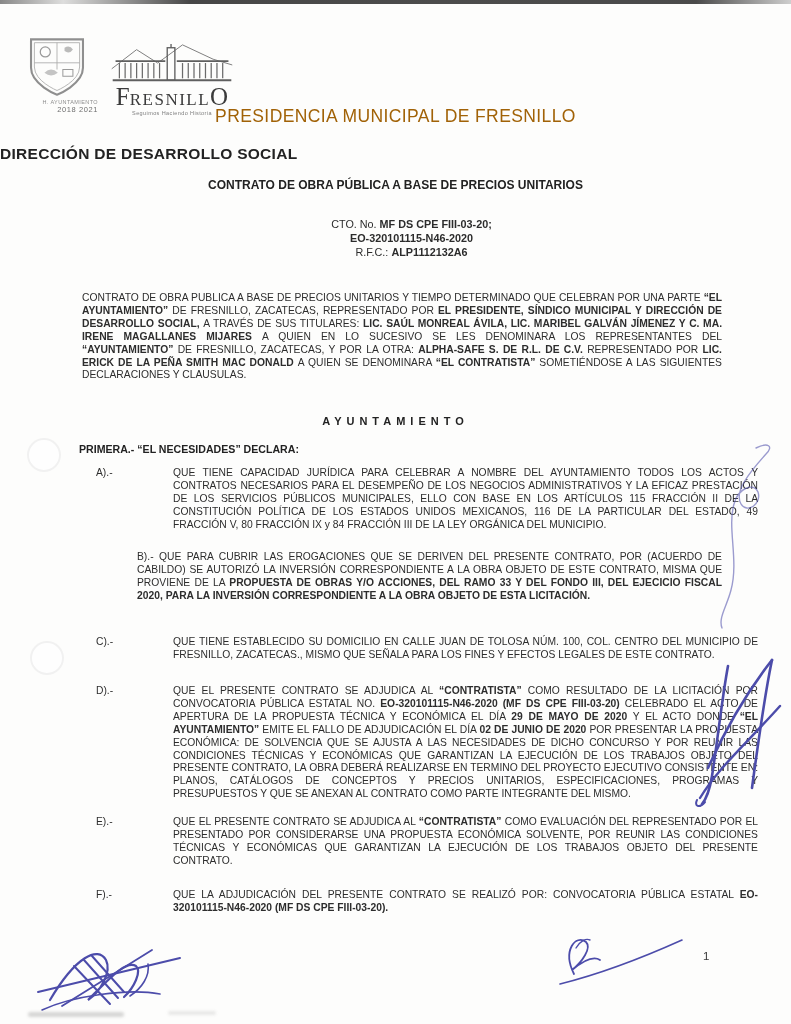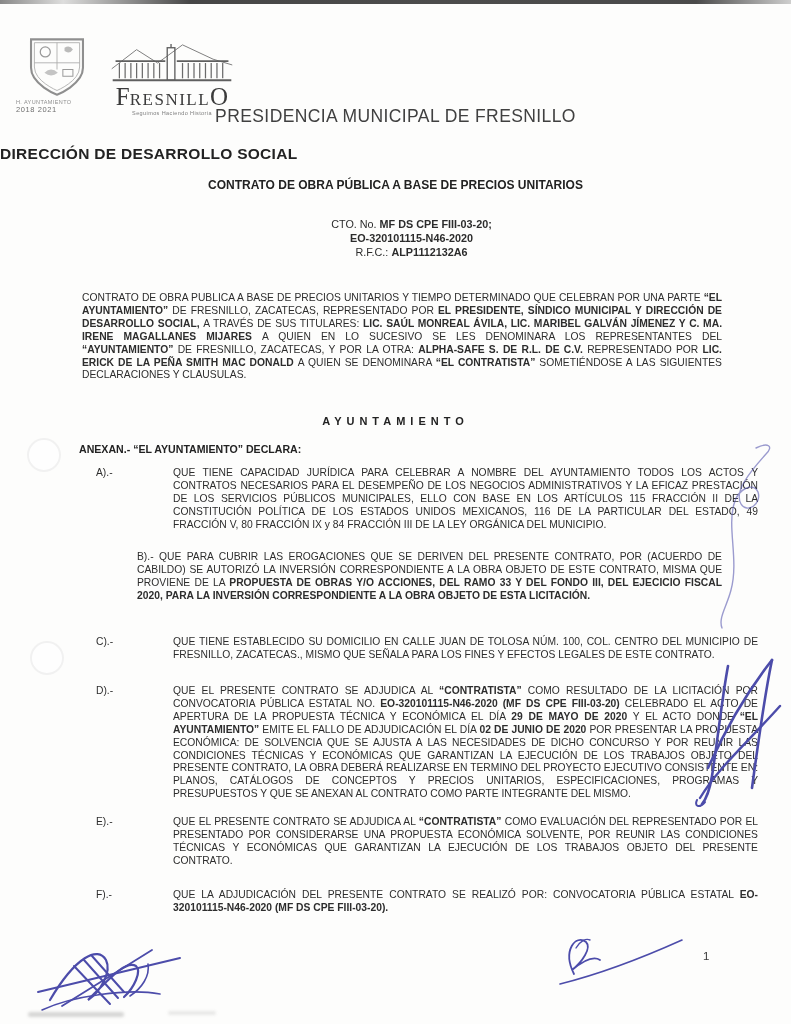--- a/index.html
+++ b/index.html
@@ -5,31 +5,31 @@
   html,body{margin:0;padding:0;background:#e8e8e8;}
   .page{
     position:relative;width:791px;height:1024px;margin:0 auto;
     background:#fdfdfc;color:#2e2e2e;overflow:hidden;
     font-family:"Liberation Sans",sans-serif;
   }
   .scanline{position:absolute;top:0;left:0;width:100%;height:4px;
     background:linear-gradient(90deg,rgba(40,40,40,.55) 0%,rgba(40,40,40,.15) 8%,rgba(25,25,25,.8) 24%,rgba(45,45,45,.85) 55%,rgba(30,30,30,.8) 88%,rgba(120,120,120,.35) 100%);}
   .b{font-weight:bold;}
   
-  .shield{position:absolute;left:16px;top:36px;width:82px;text-align:left;}
+  .shield{position:absolute;left:16px;top:36px;width:82px;text-align:right;}
   .shield-caption1{font-size:5.5px;color:#8d8d8d;letter-spacing:.4px;margin-top:1px;}
   .shield-caption2{font-size:7.5px;color:#6f6f6f;letter-spacing:.6px;}
   .flogo{position:absolute;left:102px;top:42px;width:140px;text-align:center;}
   .flogo-word{font-family:"Liberation Serif",serif;color:#3b3b3b;line-height:1;margin-top:-2px;}
   .flogo-word .cap{font-size:25px;}
   .flogo-word .mid{font-size:17px;letter-spacing:1.5px;}
   .flogo-tag{font-size:5.5px;color:#7d7d7d;letter-spacing:.4px;margin-top:1px;}
   
   .t1{position:absolute;top:106px;left:0;width:100%;text-align:center;
-      font-size:17.5px;color:#404040;letter-spacing:.4px;}
+      font-size:17.5px;color:#a16207;letter-spacing:.4px;}
   .t2{position:absolute;top:145px;left:0;width:100%;text-align:left;
       font-size:15.5px;font-weight:bold;color:#222;letter-spacing:.3px;}
   .t3{position:absolute;top:178px;left:0;width:100%;text-align:center;
       font-size:12px;font-weight:bold;color:#222;}
   .cto{position:absolute;top:217px;left:16px;width:100%;text-align:center;
       font-size:10.8px;line-height:14px;color:#2c2c2c;}
   
   .body-block{font-size:10.3px;line-height:12.9px;text-align:justify;color:#2d2d2d;}
   .intro{position:absolute;left:82px;top:292px;width:640px;}
   .decl-heading{position:absolute;top:415px;left:0;width:100%;text-align:center;
@@ -119,21 +119,21 @@
 
   <div class="cto">
     <div><span>CTO. No. </span><span class="b">MF DS CPE FIII-03-20;</span></div>
     <div class="b">EO-320101115-N46-2020</div>
     <div><span>R.F.C.: </span><span class="b">ALP1112132A6</span></div>
   </div>
 
   <div class="intro body-block"><span>CONTRATO DE OBRA PUBLICA A BASE DE PRECIOS UNITARIOS Y TIEMPO DETERMINADO QUE CELEBRAN POR UNA PARTE </span><span class="b">“EL AYUNTAMIENTO” </span><span>DE FRESNILLO, ZACATECAS, REPRESENTADO POR </span><span class="b">EL PRESIDENTE, SÍNDICO MUNICIPAL Y DIRECCIÓN DE DESARROLLO SOCIAL, </span><span>A TRAVÉS DE SUS TITULARES: </span><span class="b">LIC. SAÚL MONREAL ÁVILA,  LIC. MARIBEL GALVÁN JÍMENEZ Y C. MA. IRENE MAGALLANES MIJARES </span><span>A QUIEN EN LO SUCESIVO SE LES DENOMINARA LOS REPRESENTANTES DEL </span><span class="b">“AYUNTAMIENTO” </span><span>DE FRESNILLO, ZACATECAS, Y POR LA OTRA: </span><span class="b">ALPHA-SAFE S. DE R.L. DE C.V. </span><span>REPRESENTADO POR </span><span class="b">LIC. ERICK DE LA PEÑA SMITH MAC DONALD </span><span>A QUIEN SE DENOMINARA </span><span class="b">“EL CONTRATISTA” </span><span>SOMETIÉNDOSE A LAS  SIGUIENTES DECLARACIONES Y CLAUSULAS.</span></div>
 
   <div class="decl-heading">AYUNTAMIENTO</div>
-  <div class="primera">ANEXAN.- “EL AYUNTAMIENTO” DECLARA:</div>
+  <div class="primera">PRIMERA.- “EL NECESIDADES” DECLARA:</div>
 
   <div class="item pos-a">
     <div class="marker">A).-</div>
     <div class="txt body-block"><span>QUE TIENE CAPACIDAD JURÍDICA PARA CELEBRAR A NOMBRE DEL AYUNTAMIENTO TODOS LOS ACTOS Y CONTRATOS NECESARIOS PARA EL DESEMPEÑO DE LOS NEGOCIOS ADMINISTRATIVOS Y LA EFICAZ PRESTACIÓN DE LOS SERVICIOS PÚBLICOS MUNICIPALES, ELLO CON BASE EN LOS ARTÍCULOS 115 FRACCIÓN II DE LA CONSTITUCIÓN POLÍTICA DE LOS ESTADOS UNIDOS MEXICANOS, 116 DE LA PARTICULAR DEL ESTADO, 49 FRACCIÓN V, 80 FRACCIÓN IX y 84 FRACCIÓN III DE LA LEY ORGÁNICA DEL MUNICIPIO.</span></div>
   </div>
 
   <div class="sub pos-b body-block"><span>B).- QUE PARA CUBRIR LAS EROGACIONES QUE SE DERIVEN DEL PRESENTE CONTRATO, POR (ACUERDO DE CABILDO) SE AUTORIZÓ LA INVERSIÓN CORRESPONDIENTE A LA OBRA OBJETO DE ESTE CONTRATO, MISMA QUE PROVIENE DE LA </span><span class="b">PROPUESTA DE OBRAS Y/O ACCIONES, DEL RAMO 33 Y DEL FONDO III, DEL EJECICIO FISCAL 2020, PARA LA INVERSIÓN CORRESPONDIENTE A LA OBRA OBJETO DE ESTA LICITACIÓN.</span></div>
 
   <div class="item pos-c">
     <div class="marker">C).-</div>

